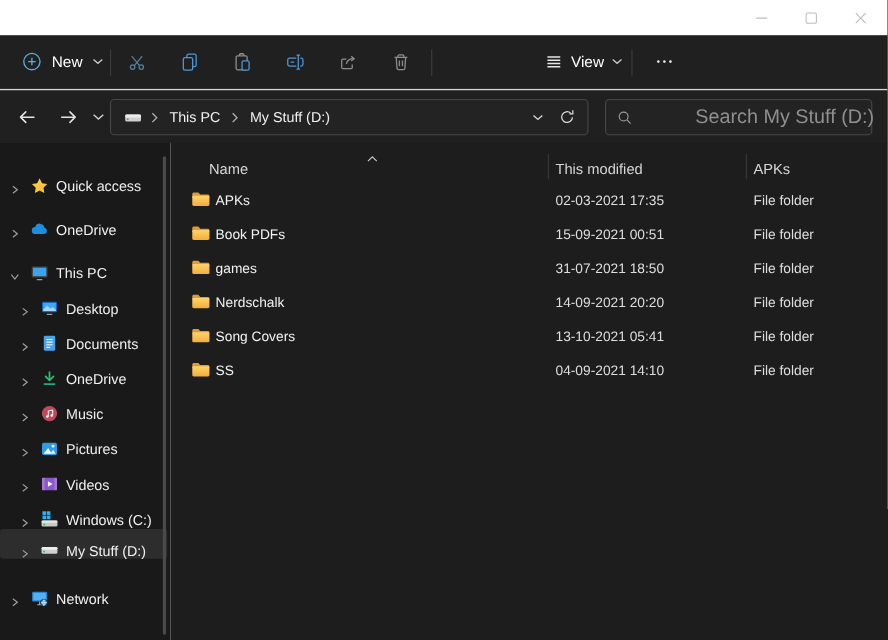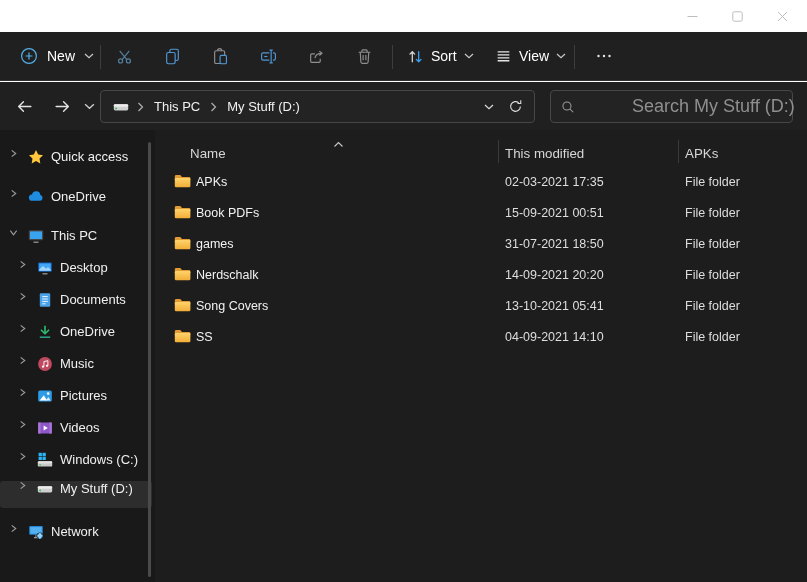--- a/index.html
+++ b/index.html
@@ -49,21 +49,21 @@
   .addr-btn { width: 26px; height: 26px; display: flex; align-items: center; justify-content: center; color: #dcdcdc; border-radius: 3px; }
   .searchbox { left: 550px; top: 8px; width: 243px; height: 33px; background: #232323;
                border: 1px solid #474747; border-radius: 4px; display: flex; align-items: center; padding: 0 10px; gap: 9px; }
   .searchbox svg { flex: 0 0 auto; color: #9a9a9a; }
   .search-input { flex: 1; background: transparent; border: none; outline: none; color: #d0d0d0;
                   font-size: 18px; font-family: inherit; margin-left: 48px; }
   .search-input::placeholder { color: #8f8f8f; }
 
   
   .sidebar { position: absolute; top: 130px; left: 0; width: 155px; bottom: 0; background: #191919; }
-  .side-item { position: absolute; left: 0; width: 152px; height: 28px; display: flex; align-items: flex-start;
+  .side-item { position: absolute; left: 0; width: 152px; height: 28px; display: flex; align-items: flex-end;
                font-size: 13px; color: #f0f0f0; border-radius: 3px; }
   .side-item.selected { background: #2d2d2d; }
   .side-chev { width: 10px; display: flex; align-items: center; justify-content: center; color: #a0a0a0; flex: 0 0 auto; }
   .lvl0 .side-chev { margin-left: 8px; }
   .lvl1 .side-chev { margin-left: 17px; }
   .side-icon { width: 16px; height: 16px; margin-left: 10px; flex: 0 0 auto; }
   .side-label { margin-left: 7px; white-space: nowrap; }
   .side-scroll { position: absolute; left: 148px; top: 142px; bottom: 5px; width: 3px;
                  background: #4a4a4a; border-radius: 2px; }
 
@@ -238,30 +238,20 @@
     </button>
     <button class="tb-btn ic-grey" style="left:344px">
       <svg width="17" height="17" viewBox="0 0 16 16">
         <path d="M2.5 4 h11 M5.5 4 V2.8 a1 1 0 0 1 1 -1 h3 a1 1 0 0 1 1 1 V4" fill="none" stroke="currentColor" stroke-width="1.1"></path>
         <path d="M4 4 l0.6 9.2 a1.3 1.3 0 0 0 1.3 1.2 h4.2 a1.3 1.3 0 0 0 1.3 -1.2 L12 4" fill="none" stroke="currentColor" stroke-width="1.1"></path>
         <path d="M6.7 6.5 v5 M9.3 6.5 v5" fill="none" stroke="currentColor" stroke-width="1.1"></path>
       </svg>
     </button>
 
     <div class="tb-sep" style="left:392px"></div>
-    <button class="tb-label-btn" style="left:398px">
-      <svg width="17" height="17" viewBox="0 0 16 16">
-        <path d="M5 13 V3.5 M2.8 5.8 L5 3.5 L7.2 5.8" fill="none" stroke="#d4d4d4" stroke-width="1.2" stroke-linecap="round" stroke-linejoin="round"></path>
-        <path d="M11 3.5 V13 M8.8 10.7 L11 13 L13.2 10.7" fill="none" stroke="#3ba2f5" stroke-width="1.2" stroke-linecap="round" stroke-linejoin="round"></path>
-      </svg>
-      <span>Sort</span>
-      <svg class="chev-small" width="10" height="6" viewBox="0 0 10 6">
-          <path d="M1 1 L5 4.6 L9 1" fill="none" stroke="currentColor" stroke-width="1.2"></path>
-        </svg>
-    </button>
     <button class="tb-label-btn" style="left:486px">
       <svg width="17" height="17" viewBox="0 0 16 16">
         <path d="M2.5 3.6 h11 M2.5 6.4 h11 M2.5 9.2 h11 M2.5 12 h11" stroke="#e6e6e6" stroke-width="1.2" fill="none"></path>
       </svg>
       <span>View</span>
       <svg class="chev-small" width="10" height="6" viewBox="0 0 10 6">
           <path d="M1 1 L5 4.6 L9 1" fill="none" stroke="currentColor" stroke-width="1.2"></path>
         </svg>
     </button>
     <div class="tb-sep" style="left:574px"></div>

